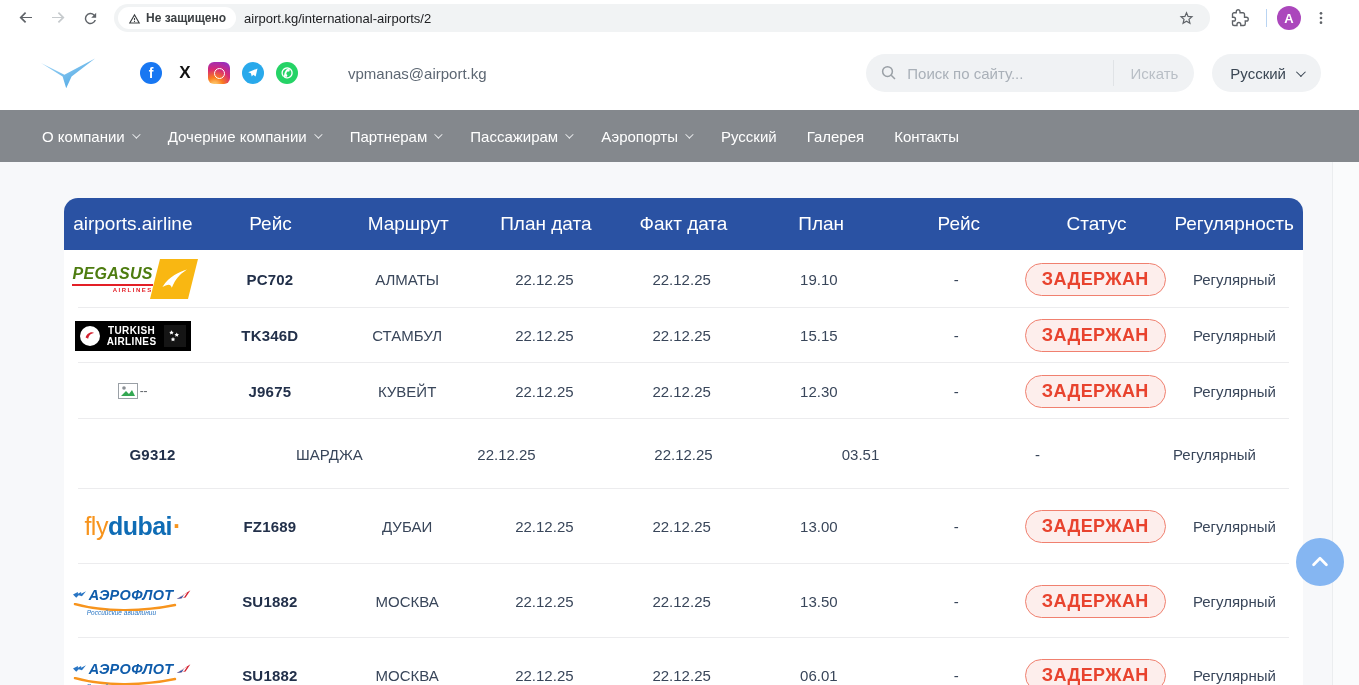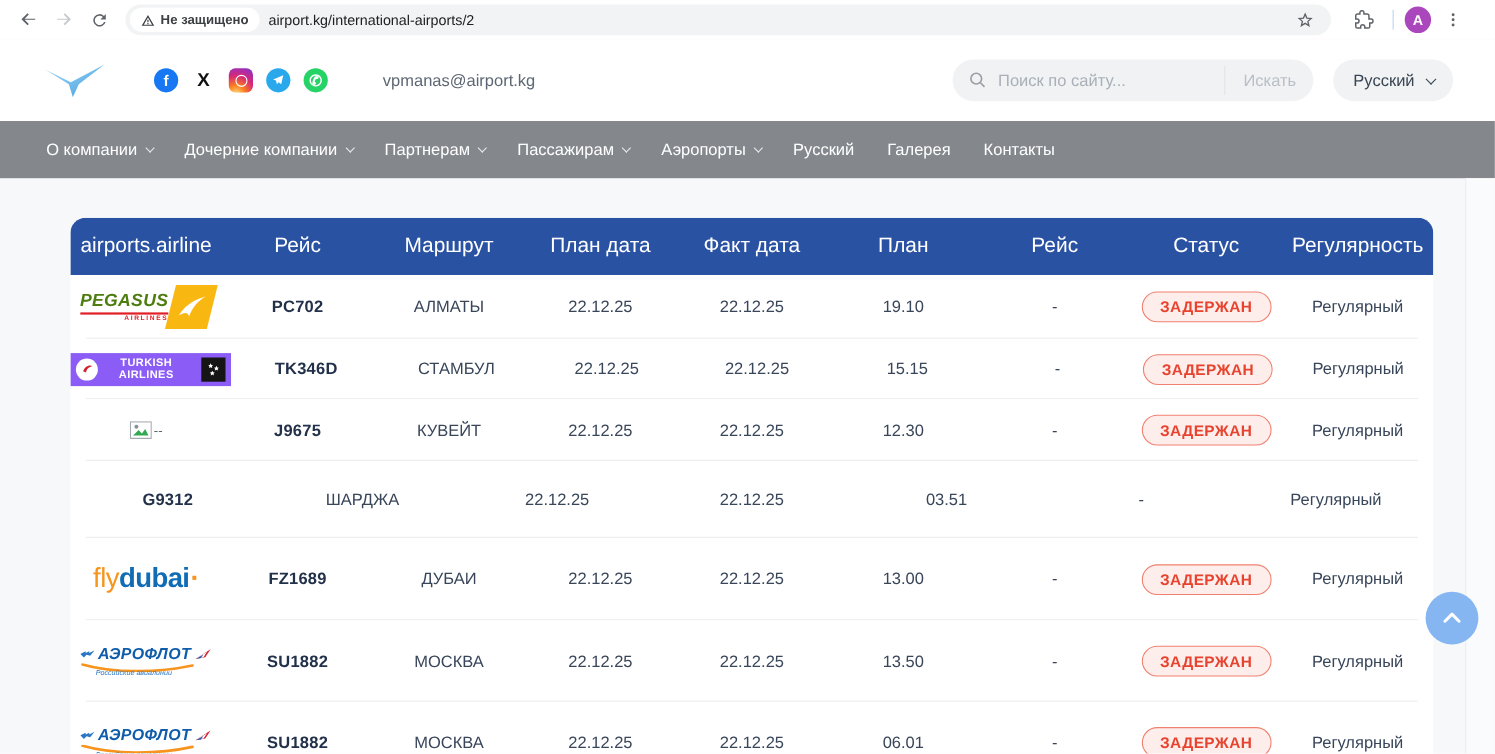--- a/index.html
+++ b/index.html
@@ -58,34 +58,34 @@
           border-radius:14px 14px 0 0; overflow:hidden; min-height:487px; }
   .thead { background:#2a52a3; height:52px; display:flex; align-items:center; }
   .th { flex:1; text-align:center; color:#ffffff; font-size:19px; }
   .trow { display:flex; align-items:center; position:relative; background:#fff; }
   .trow::after { content:""; position:absolute; left:14px; right:14px; bottom:0; height:1px; background:#ececee; }
   .trow:nth-child(1){ height:58px; } .trow:nth-child(2){ height:55px; } .trow:nth-child(3){ height:56px; }
   .trow:nth-child(4){ height:70px; } .trow:nth-child(5){ height:75px; }
   .trow:nth-child(6){ height:74px; } .trow:nth-child(7){ height:74px; }
   .td { flex:1; text-align:center; font-size:15px; color:#39465a; display:flex; justify-content:center; align-items:center; }
   .td-flight { font-weight:700; color:#22304a; letter-spacing:.2px; }
-  .badge { display:inline-block; padding:5px 16px; border-radius:17px; font-size:14px; font-weight:700; letter-spacing:.4px; }
+  .badge { display:inline-block; padding:5px 16px; border-radius:17px; font-size:18px; font-weight:700; letter-spacing:.4px; }
   .badge.delayed   { color:#e8432e; background:#fdeeec; border:1.5px solid #f0806f; }
   .badge.cancelled { color:#e22b64; background:#ededf0; border:1.5px solid #e85c86; }
 
   
   .lg-pegasus { display:flex; align-items:center; }
   .peg-left { display:flex; flex-direction:column; align-items:flex-end; }
   .peg-name { color:#4d7c0f; font-style:italic; font-weight:800; font-size:16px; letter-spacing:.3px;
               border-bottom:2px solid #e31f26; padding-bottom:1px; }
   .peg-sub  { color:#e31f26; font-size:6px; font-weight:700; letter-spacing:1.5px; margin-top:1px; }
   .peg-flag { width:38px; height:40px; background:#f9b712; transform:skewX(-14deg); margin-left:2px;
               display:grid; place-items:center; }
 
-  .lg-turkish { width:146px; height:30px; background:#8b5cf6; display:flex; align-items:center; gap:19px; padding:0 5px; }
+  .lg-turkish { width:116px; height:30px; background:#000000; display:flex; align-items:center; gap:7px; padding:0 5px; }
   .tk-circle { width:20px; height:20px; border-radius:50%; background:#fff; display:grid; place-items:center; flex:0 0 auto; }
   .tk-text { display:flex; flex-direction:column; color:#fff; font-weight:800; font-size:10px; line-height:1.1; letter-spacing:.4px; }
   .tk-flag { width:22px; height:22px; background:#151515; margin-left:auto; display:grid; place-items:center; }
 
   .lg-broken { display:flex; align-items:center; gap:2px; color:#5f6368; font-size:12px; }
 
   .lg-airarabia { width:126px; height:40px; background:#ed1650; display:grid; place-items:center;
                   color:#fff; font-size:13px; font-weight:700; letter-spacing:1.3px; }
 
   .lg-flydubai { font-size:25px; letter-spacing:-.5px; display:flex; align-items:baseline; }

